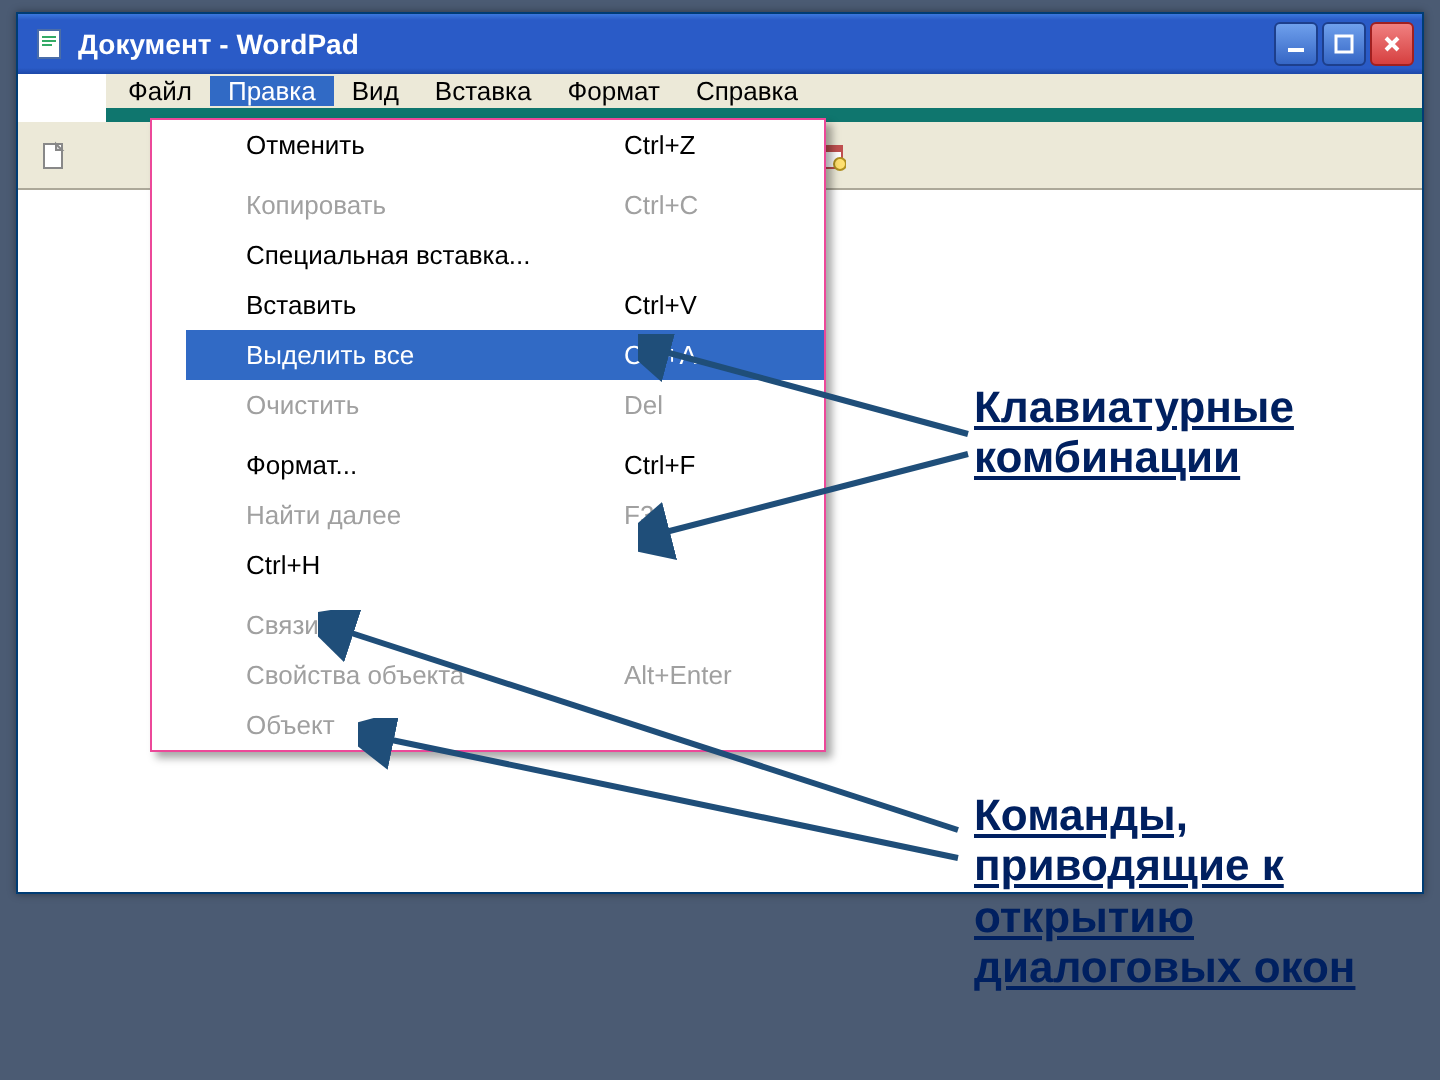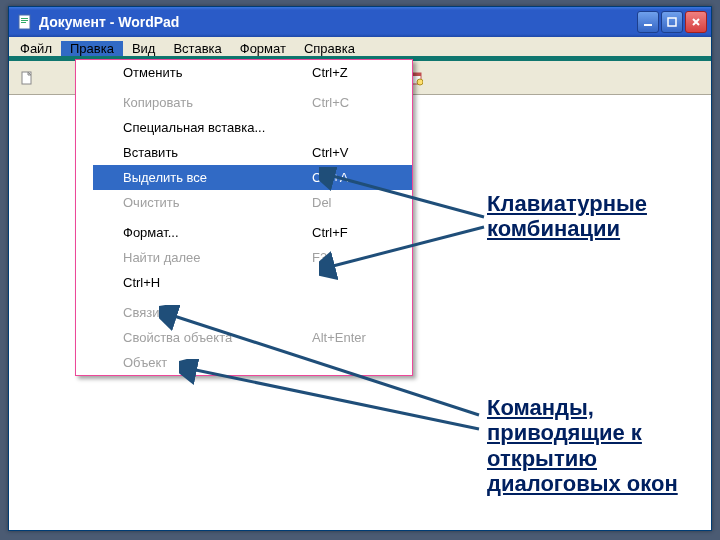--- a/index.html
+++ b/index.html
@@ -11,21 +11,21 @@
     font-family: Tahoma, Arial, sans-serif;
     font-size: 12px;
     background: #4b5b73;
     overflow: hidden;
   }
   .window {
     position: absolute;
     left: 8px;
     top: 6px;
     width: 704px;
-    height: 525px;
+    height: 441px;
     border: 1px solid #003c74;
     background: #fff;
     box-shadow: 0 0 4px rgba(0,0,0,0.4);
   }
   .titlebar {
     height: 30px;
     background: linear-gradient(to bottom, #3b77dd 0%, #2a5bc7 10%, #2a5bc7 90%, #1d48a8 100%);
     display: flex;
     align-items: center;
     padding: 0 4px;
@@ -53,35 +53,36 @@
     background: linear-gradient(to bottom, #6fa0ec, #3566c5);
     border: 1px solid #1d3f8c;
   }
   .win-btn.close {
     background: linear-gradient(to bottom, #f08080, #d64040);
     border: 1px solid #a02020;
   }
   .menubar {
     height: 24px;
     background: #ece9d8;
-    border-bottom: 5px solid #0f766e;
-    display: flex;
-    align-items: flex-end;
+    border-bottom: 7px solid #0f766e;
+    display: flex;
+    align-items: center;
     padding-left: 2px;
+    margin-left: 44px;
   }
   .menu-item {
     padding: 0 9px;
     display: flex;
     align-items: center;
     font-size: 13px;
     color: #000;
   }
   .menu-item.active {
     background: #316ac5;
-    color: #000000;
+    color: #ffffff;
   }
   .toolbar {
     height: 34px;
     background: #ece9d8;
     border-bottom: 1px solid #aca899;
     display: flex;
     align-items: center;
     padding-left: 6px;
     gap: 2px;
   }

